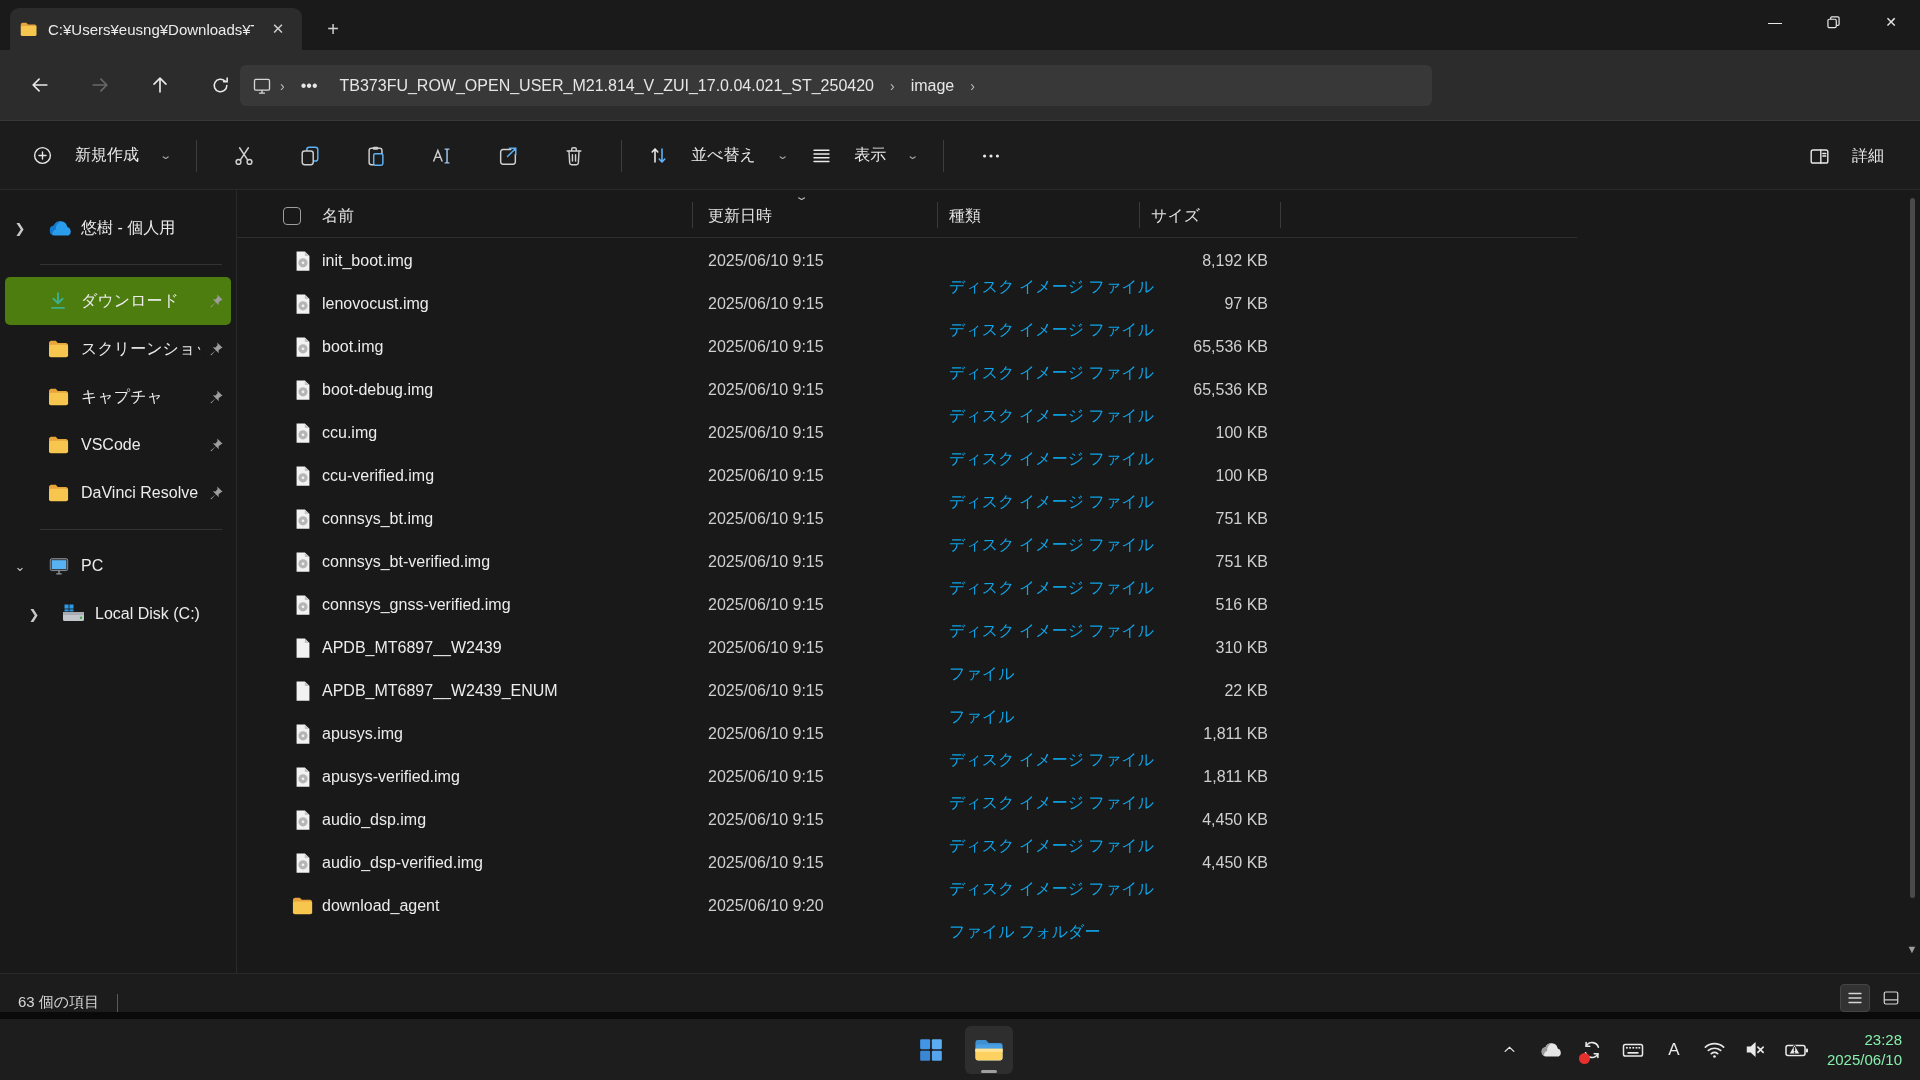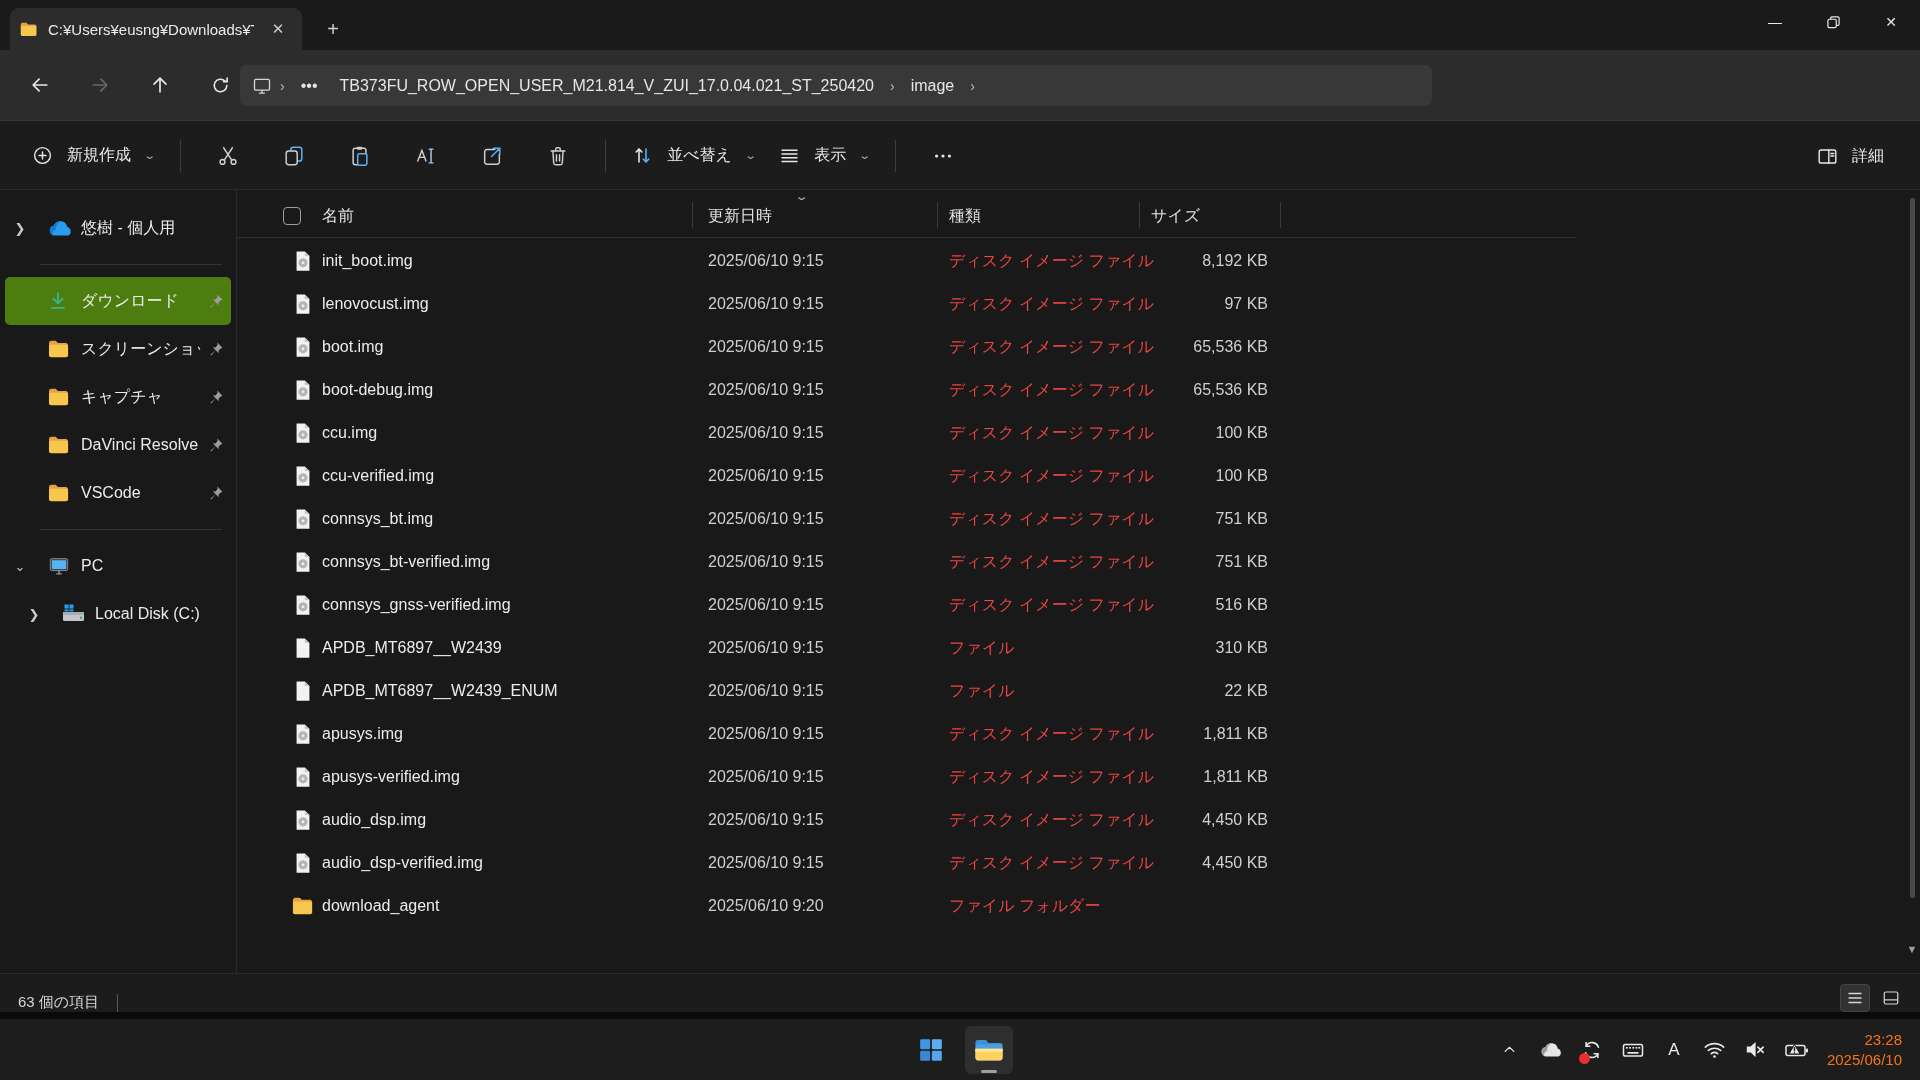--- a/index.html
+++ b/index.html
@@ -30,21 +30,21 @@
   .crumb-sep { color:#bdbdbd; font-size:14px; padding:0 2px; }
   .searchbox { position:absolute; left:1444px; top:15px; width:462px; height:41px; background:#383838;
     border-radius:6px; display:flex; align-items:center; padding:0 14px; }
   .searchbox input { flex:1; background:transparent; border:none; outline:none; color:#bdbdbd;
     font-size:16px; font-family:inherit; }
   .searchbox input::placeholder { color:#9d9d9d; }
 
   
   .toolbar { position:absolute; left:0; top:122px; width:1920px; height:68px; background:#1c1c1c;
     border-bottom:1px solid #2a2a2a; display:flex; align-items:center; }
-  .tbtn { display:flex; align-items:center; gap:14px; height:44px; padding:0 12px; border-radius:5px;
+  .tbtn { display:flex; align-items:center; gap:22px; height:44px; padding:0 12px; border-radius:5px;
     color:#e9e9e9; font-size:16px; }
   .tsep { width:1px; height:32px; background:#3d3d3d; margin:0 14px; }
   .ticon { width:46px; height:44px; display:flex; align-items:center; justify-content:center; border-radius:5px; margin:0 10px; }
   .chev { color:#a9a9a9; font-size:11px; transform:scaleX(1.4); }
   .tb-right { position:absolute; right:24px; top:12px; }
 
   
   .body { position:absolute; left:0; top:190px; width:1920px; height:783px; }
   .sidebar { position:absolute; left:0; top:0; width:237px; height:783px; border-right:1px solid #2a2a2a; padding-top:14px; }
   .side-row { position:relative; height:48px; display:flex; align-items:center; color:#ececec; font-size:16px;
@@ -66,21 +66,21 @@
     border-radius:4px; background:transparent; }
   .sortchev { position:absolute; left:560px; top:-4px; color:#b9b9b9; font-size:11px; transform:scaleX(1.6); }
   .rows { position:absolute; left:0; top:49px; width:1660px; }
   .frow { position:relative; height:43px; color:#ececec; font-size:16px; }
   .fcell { position:absolute; top:50%; transform:translateY(-50%); white-space:nowrap; }
   .fi { position:absolute; left:55px; top:50%; transform:translateY(-50%); width:22px; height:22px; }
   .fi svg { display:none; width:22px; height:22px; }
   .fi.ic-disk .svg-disk, .fi.ic-file .svg-file, .fi.ic-edge .svg-edge, .fi.ic-folder .svg-folder { display:block; }
   .c-name { left:85px; }
   .c-date { left:471px; color:#cfcfcf; }
-  .c-type { left:712px; color:#ef4444; }
+  .c-type { left:712px; color:#0ea5e9;margin-top:26px; }
   .c-size { left:902px; width:129px; text-align:right; color:#cfcfcf; }
   .scrollbar { position:absolute; right:2px; top:0; width:12px; height:775px; }
   .sb-thumb { position:absolute; right:3px; top:8px; width:5px; height:700px; background:#4a4a4a; border-radius:3px; }
   .sb-arrow { position:absolute; right:0; bottom:10px; width:12px; text-align:center; color:#9d9d9d; font-size:11px; }
 
   
   .statusbar { position:absolute; left:0; top:973px; width:1920px; height:39px; background:#1c1c1c;
     border-top:1px solid #2a2a2a; display:flex; align-items:flex-end; color:#d6d6d6; font-size:15px; }
   .status-count { margin-left:18px; }
   .status-div { width:1px; height:18px; background:#5a5a5a; margin-left:18px; }
@@ -91,21 +91,21 @@
   
   .taskbar { position:absolute; left:0; top:1019px; width:1920px; height:61px; background:#1d1d1d; }
   .tk-center { position:absolute; left:50%; top:0; transform:translateX(-50%); height:61px; display:flex; align-items:center; gap:10px; }
   .tkbtn { width:48px; height:48px; border-radius:6px; display:flex; align-items:center; justify-content:center; position:relative; }
   .tkbtn.open { background:#2e2e2e; }
   .tkbtn.open::after { content:""; position:absolute; bottom:1px; left:50%; transform:translateX(-50%);
     width:16px; height:3px; border-radius:2px; background:#9f9f9f; }
   .tray { position:absolute; right:10px; top:0; height:61px; display:flex; align-items:center; gap:7px; }
   .trayic { width:34px; height:34px; display:flex; align-items:center; justify-content:center; border-radius:4px; position:relative; }
   .ime { color:#e9e9e9; font-size:17px; }
-  .clock { text-align:right; color:#f97316; font-size:15px; line-height:20px; margin-left:6px; padding-right:8px; }
+  .clock { text-align:right; color:#86efac; font-size:15px; line-height:20px; margin-left:6px; padding-right:8px; }
   .redbadge { position:absolute; left:4px; bottom:3px; width:11px; height:11px; border-radius:50%; background:#e5302e; }
   .gap { position:absolute; left:0; top:1012px; width:1920px; height:7px; background:#0a0a0a; }
 </style>
 </head>
 <body>
 
 <div class="window">
 
   <div class="tabbar">
     <div class="tab">
@@ -319,38 +319,38 @@
 
   <div class="side-row">
     <span class="side-chev"></span>
     <span class="side-ic">
 
       <svg class="svg-fo" style="display: block;" width="24" height="20" viewBox="0 0 24 22">
                 <path d="M1 4.5C1 3.1 2.1 2 3.5 2h5l2.2 2.3h8.8C20.9 4.3 22 5.4 22 6.8V8H1z" fill="#e8a33d"></path>
                 <rect x="1" y="6.2" width="21" height="13.8" rx="2.2" fill="#f7c64f"></rect>
               </svg>
     </span>
-    <span class="side-label">DaVinci Resolve</span>
+    <span class="side-label">VSCode</span>
     <span class="side-pin">
       <svg width="16" height="16" viewBox="0 0 24 24" fill="#9d9d9d">
                 <path d="M13.8 2.2l8 8-2.8 1-3.2 3.2.3 3.9-4.5-4.5-6.9 8.1-1.1-1.1 8.1-6.9L7.2 9.4l3.9.3 3.2-3.2z"></path>
               </svg>
     </span>
   </div>
 
   <div class="side-row">
     <span class="side-chev"></span>
     <span class="side-ic">
 
       <svg class="svg-fo" style="display: block;" width="24" height="20" viewBox="0 0 24 22">
                 <path d="M1 4.5C1 3.1 2.1 2 3.5 2h5l2.2 2.3h8.8C20.9 4.3 22 5.4 22 6.8V8H1z" fill="#e8a33d"></path>
                 <rect x="1" y="6.2" width="21" height="13.8" rx="2.2" fill="#f7c64f"></rect>
               </svg>
     </span>
-    <span class="side-label">VSCode</span>
+    <span class="side-label">DaVinci Resolve</span>
     <span class="side-pin">
       <svg width="16" height="16" viewBox="0 0 24 24" fill="#9d9d9d">
                 <path d="M13.8 2.2l8 8-2.8 1-3.2 3.2.3 3.9-4.5-4.5-6.9 8.1-1.1-1.1 8.1-6.9L7.2 9.4l3.9.3 3.2-3.2z"></path>
               </svg>
     </span>
   </div>
 </div>
       <div class="side-div"></div>
       <div class="side-row">
         <span class="side-chev">⌄</span>

